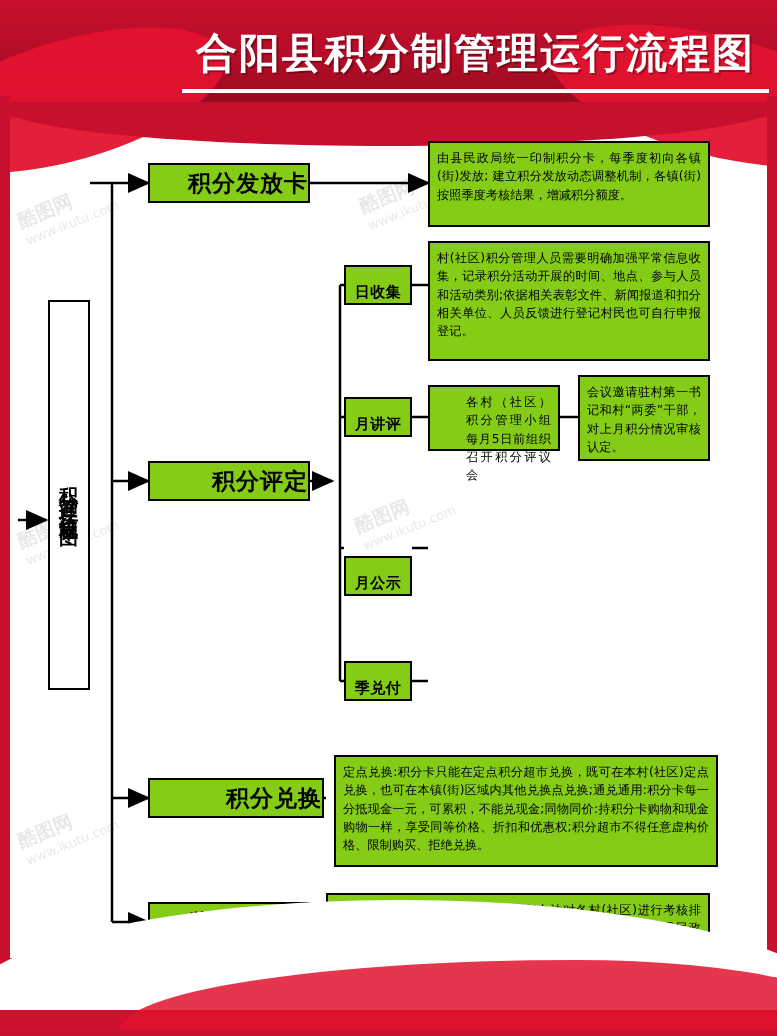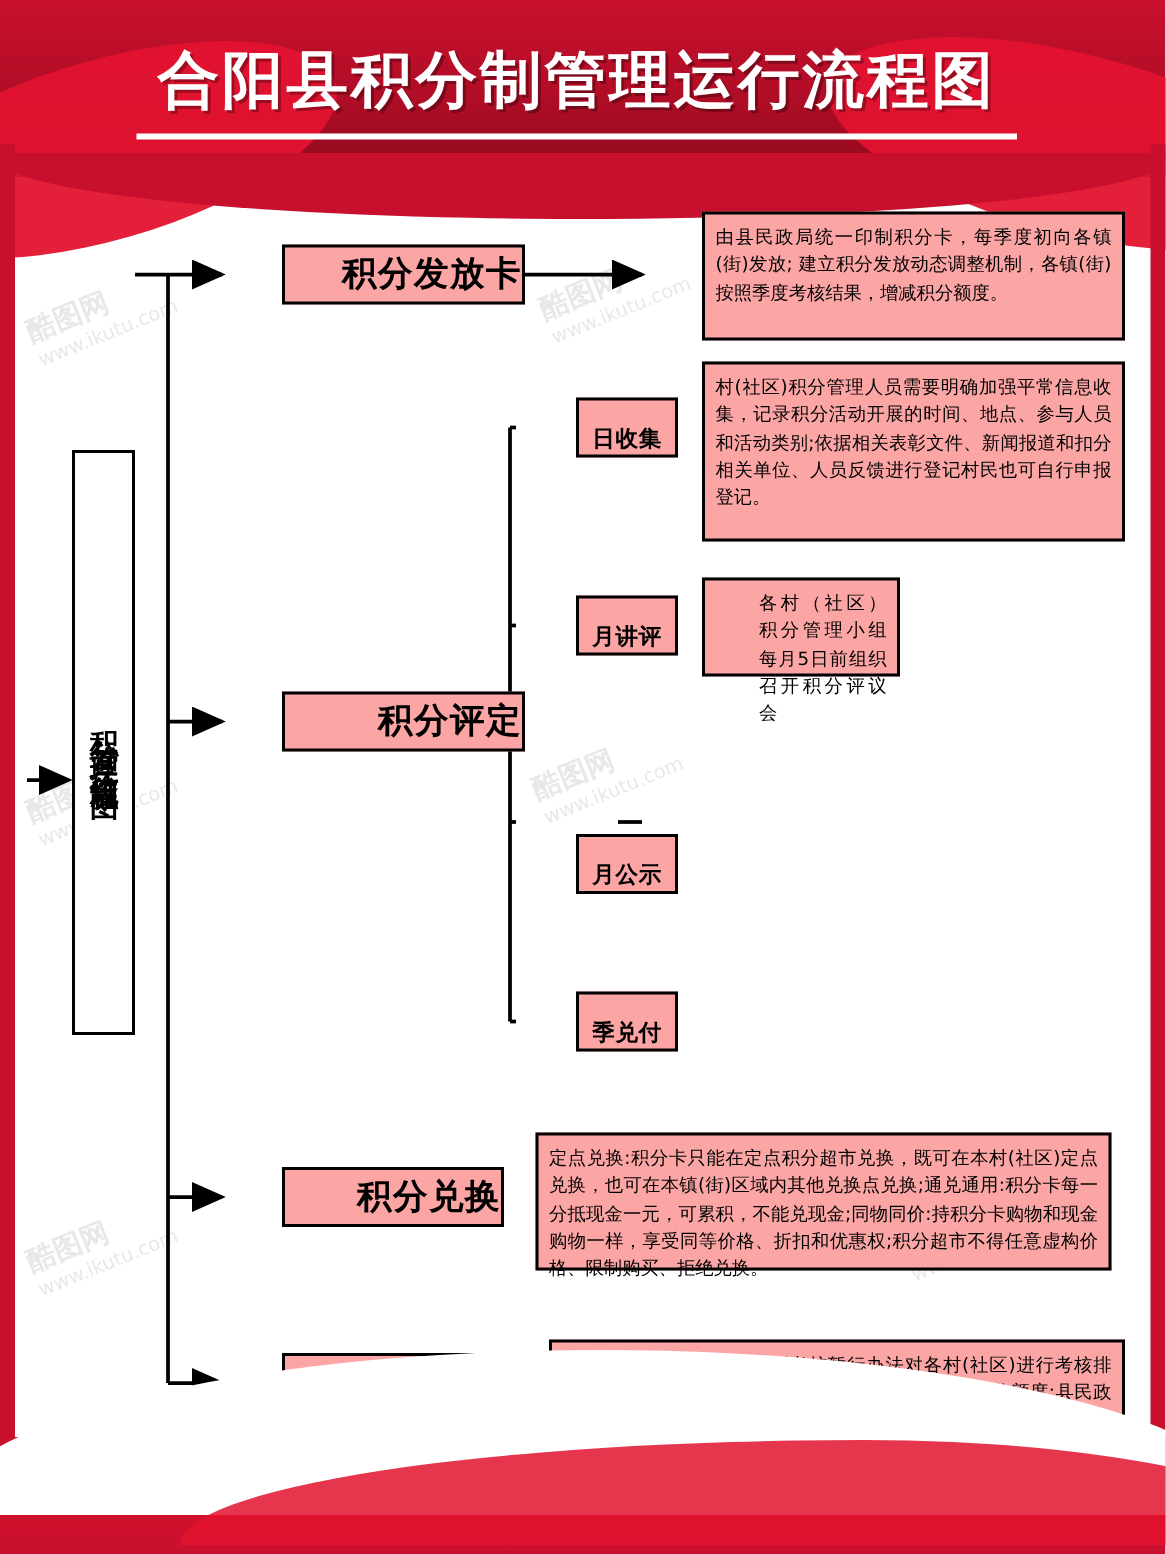--- a/index.html
+++ b/index.html
@@ -43,21 +43,21 @@
     width: 340px; height: 120px;
     background: #e2132f;
     border-radius: 50%;
     transform: rotate(14deg);
     opacity: .95;
   }
   .title-wrap {
     position: absolute;
     left: 0; top: 22px;
     width: 769px;
-    text-align: center;
+    text-align: right;
     z-index: 6;
   }
   .title-wrap .title {
     display: inline-block;
     font-family: "DejaVu Sans", "Liberation Sans", sans-serif;
     font-size: 41px;
     font-weight: bold;
     letter-spacing: 2px;
     color: #ffffff;
     padding: 4px 14px 8px;
@@ -114,28 +114,27 @@
   
   .canvas {
     position: absolute;
     left: 0; top: 0;
     width: 777px; height: 1036px;
     z-index: 3;
   }
   .node {
     position: absolute;
     border: 2px solid #000;
-    background: #fca5a5;
+    background: #84cc16;
     display: flex;
     align-items: center;
     justify-content: center;
     text-align: center;
     color: #000;
     line-height: 1.32;
-    margin-left: 40px;
   }
   .node.label {
     font-size: 23px;
     font-weight: bold;
     letter-spacing: 1px;
     justify-content: flex-end;
   }
   .node.small-label {
     font-size: 15px;
     font-weight: bold;
@@ -238,21 +237,21 @@
   </div>
 
   <div class="node label" style="left:148px; top:163px; width:162px; height:40px;">
     <span>积分发放卡</span>
   </div>
 
   <div class="node label" style="left:148px; top:461px; width:162px; height:40px;">
     <span>积分评定</span>
   </div>
 
-  <div class="node label" style="left:148px; top:778px; width:148px; height:40px;">
+  <div class="node label" style="left:148px; top:778px; width:176px; height:40px;">
     <span>积分兑换</span>
   </div>
 
   <div class="node label" style="left:148px; top:902px; width:162px; height:40px;">
     <span>监督与考核</span>
   </div>
 
   <div class="node small-label" style="left:344px; top:265px; width:68px; height:40px;">
     <span>日收集</span>
   </div>
@@ -268,20 +267,21 @@
   <div class="node small-label" style="left:344px; top:661px; width:68px; height:40px;">
     <span>季兑付</span>
   </div>
 
   <div class="node text" style="left:428px; top:141px; width:282px; height:86px;">由县民政局统一印制积分卡，每季度初向各镇(街)发放; 建立积分发放动态调整机制，各镇(街)按照季度考核结果，增减积分额度。</div>
 
   <div class="node text" style="left:428px; top:241px; width:282px; height:120px;">村(社区)积分管理人员需要明确加强平常信息收集，记录积分活动开展的时间、地点、参与人员和活动类别;依据相关表彰文件、新闻报道和扣分相关单位、人员反馈进行登记村民也可自行申报登记。</div>
 
   <div class="node text" style="left:428px; top:385px; width:132px; height:66px;padding-left:36px;">各村（社区）积分管理小组每月5日前组织召开积分评议会</div>
 
-
-
-
-  <div class="node text" style="left:317px; top:755px; width:384px; height:92px;">定点兑换:积分卡只能在定点积分超市兑换，既可在本村(社区)定点兑换，也可在本镇(街)区域内其他兑换点兑换;通兑通用:积分卡每一分抵现金一元，可累积，不能兑现金;同物同价:持积分卡购物和现金购物一样，享受同等价格、折扣和优惠权;积分超市不得任意虚构价格、限制购买、拒绝兑换。</div>
+  <div class="node text" style="left:578px; top:375px; width:132px; height:86px;">会议邀请驻村第一书记和村“两委”干部，对上月积分情况审核认定。</div>
+
+
+
+  <div class="node text" style="left:334px; top:755px; width:384px; height:112px;">定点兑换:积分卡只能在定点积分超市兑换，既可在本村(社区)定点兑换，也可在本镇(街)区域内其他兑换点兑换;通兑通用:积分卡每一分抵现金一元，可累积，不能兑现金;同物同价:持积分卡购物和现金购物一样，享受同等价格、折扣和优惠权;积分超市不得任意虚构价格、限制购买、拒绝兑换。</div>
 
   <div class="node text" style="left:326px; top:893px; width:384px; height:62px;">各镇(街)每季度按照积分制考核暂行办法对各村(社区)进行考核排名，按照积分发放动态调整机制，增减各村(社区)积分额度;县民政局对各镇(街)每季度进行督查排名，年末进行考核评比。</div>
 
 </div>
 
 </body></html>

